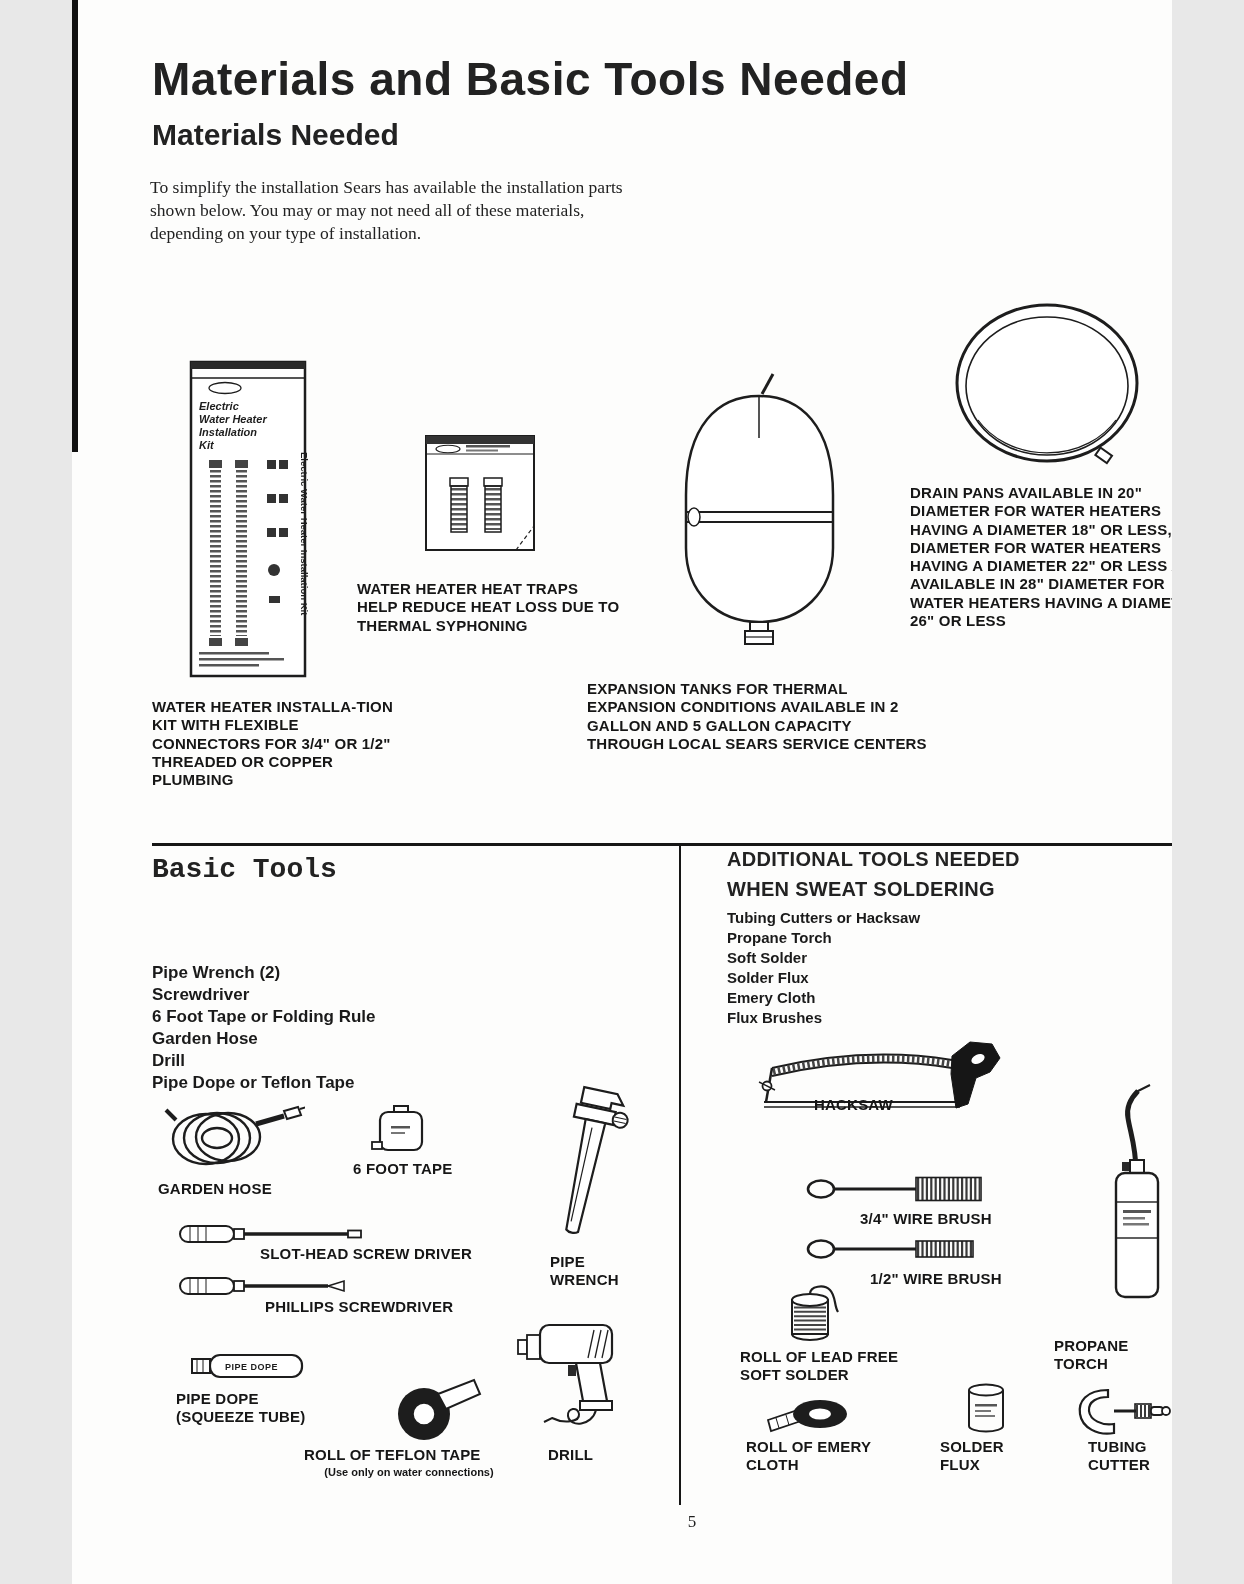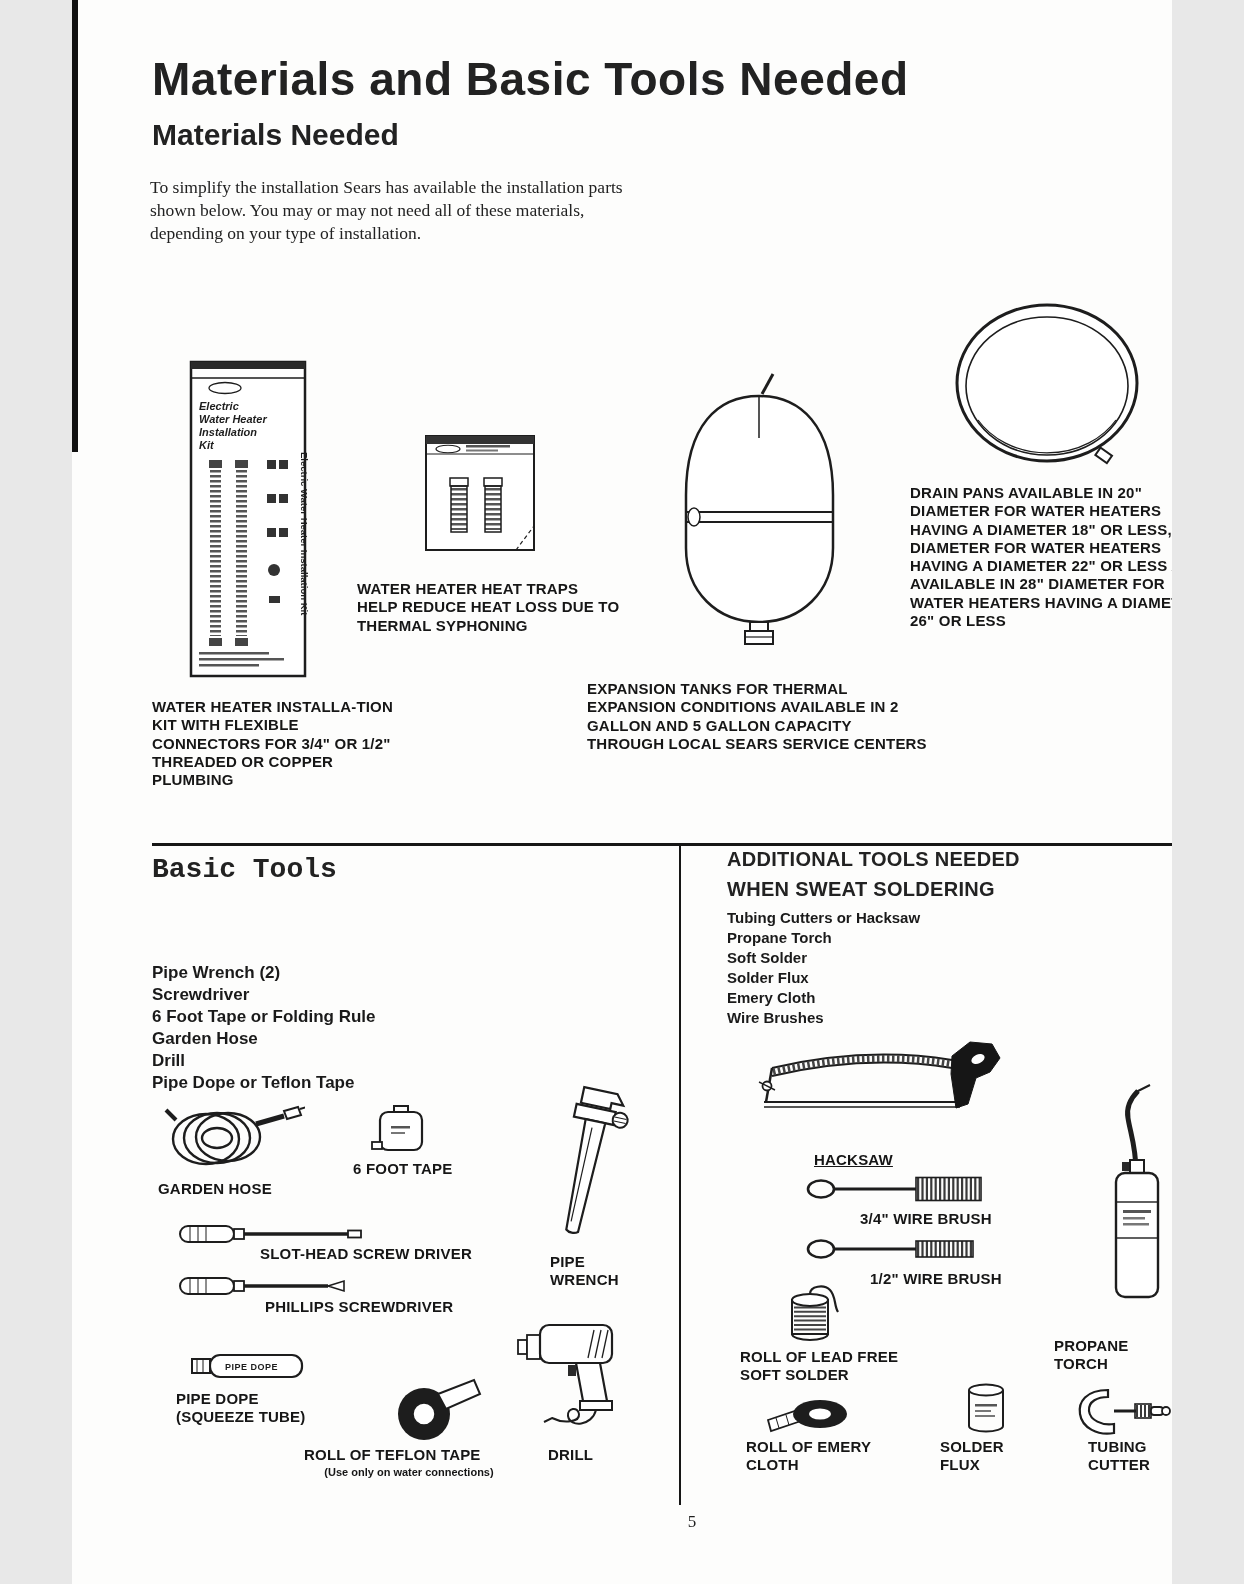--- a/index.html
+++ b/index.html
@@ -221,36 +221,36 @@
 
   <h3 class="abs h3r" style="left:655px;top:848px;">ADDITIONAL TOOLS NEEDED</h3>
   <h3 class="abs h3r" style="left:655px;top:878px;">WHEN SWEAT SOLDERING</h3>
 
   <div class="abs tool-list-r" style="left:655px;top:908px;">
     <div>Tubing Cutters or Hacksaw</div>
     <div>Propane Torch</div>
     <div>Soft Solder</div>
     <div>Solder Flux</div>
     <div>Emery Cloth</div>
-    <div>Wire Brushes</div>
+    <div>Flux Brushes</div>
   </div>
 
   <svg class="abs" style="left:682px;top:1032px;" width="258" height="96" viewBox="0 0 258 96">
     <path d="M18,36 Q112,14 198,28" fill="none" stroke="#1d1d1d" stroke-width="2"></path>
     <path d="M18,44 Q112,22 198,36" fill="none" stroke="#1d1d1d" stroke-width="2"></path>
     <path d="M19,40 Q112,18 197,32" fill="none" stroke="#444" stroke-width="7" stroke-dasharray="2.5,2.5"></path>
     <path d="M18,36 L12,70" stroke="#1d1d1d" stroke-width="2.5" fill="none"></path>
     <circle cx="13" cy="54" r="4.5" fill="#fff" stroke="#1d1d1d" stroke-width="1.8"></circle>
     <line x1="5" y1="50" x2="21" y2="58" stroke="#1d1d1d" stroke-width="1.5"></line>
     <line x1="10" y1="70" x2="208" y2="70" stroke="#1d1d1d" stroke-width="2.2"></line>
     <line x1="10" y1="75" x2="206" y2="75" stroke="#1d1d1d" stroke-width="1.6"></line>
     <path d="M198,24 L216,10 L238,12 L246,26 L236,40 L222,46 L214,72 L202,76 L197,42 Z" fill="#161616" stroke="#161616"></path>
     <ellipse cx="224" cy="27" rx="7" ry="4.5" fill="#fff" transform="rotate(-25 224 27)"></ellipse>
   </svg>
-  <div class="abs caption" style="left:742px;top:1151px;text-decoration:underline;">HACKSAW</div>
+  <div class="abs caption" style="left:742px;top:1096px;">HACKSAW</div>
 
   <svg class="abs" style="left:732px;top:1172px;" width="205" height="34" viewBox="0 0 205 34">
     <ellipse cx="17" cy="17" rx="13" ry="8.5" fill="none" stroke="#1d1d1d" stroke-width="2.6"></ellipse>
     <line x1="30" y1="17" x2="112" y2="17" stroke="#1d1d1d" stroke-width="3.2"></line>
     <line x1="113" y1="17" x2="176" y2="17" stroke="#3a3a3a" stroke-width="22" stroke-dasharray="2.2,2.2"></line>
     <rect x="112" y="5.5" width="65" height="23" fill="none" stroke="#1d1d1d" stroke-width="1.6"></rect>
   </svg>
   <div class="abs caption" style="left:788px;top:1210px;">3/4" WIRE BRUSH</div>
 
   <svg class="abs" style="left:732px;top:1232px;" width="205" height="34" viewBox="0 0 205 34">

